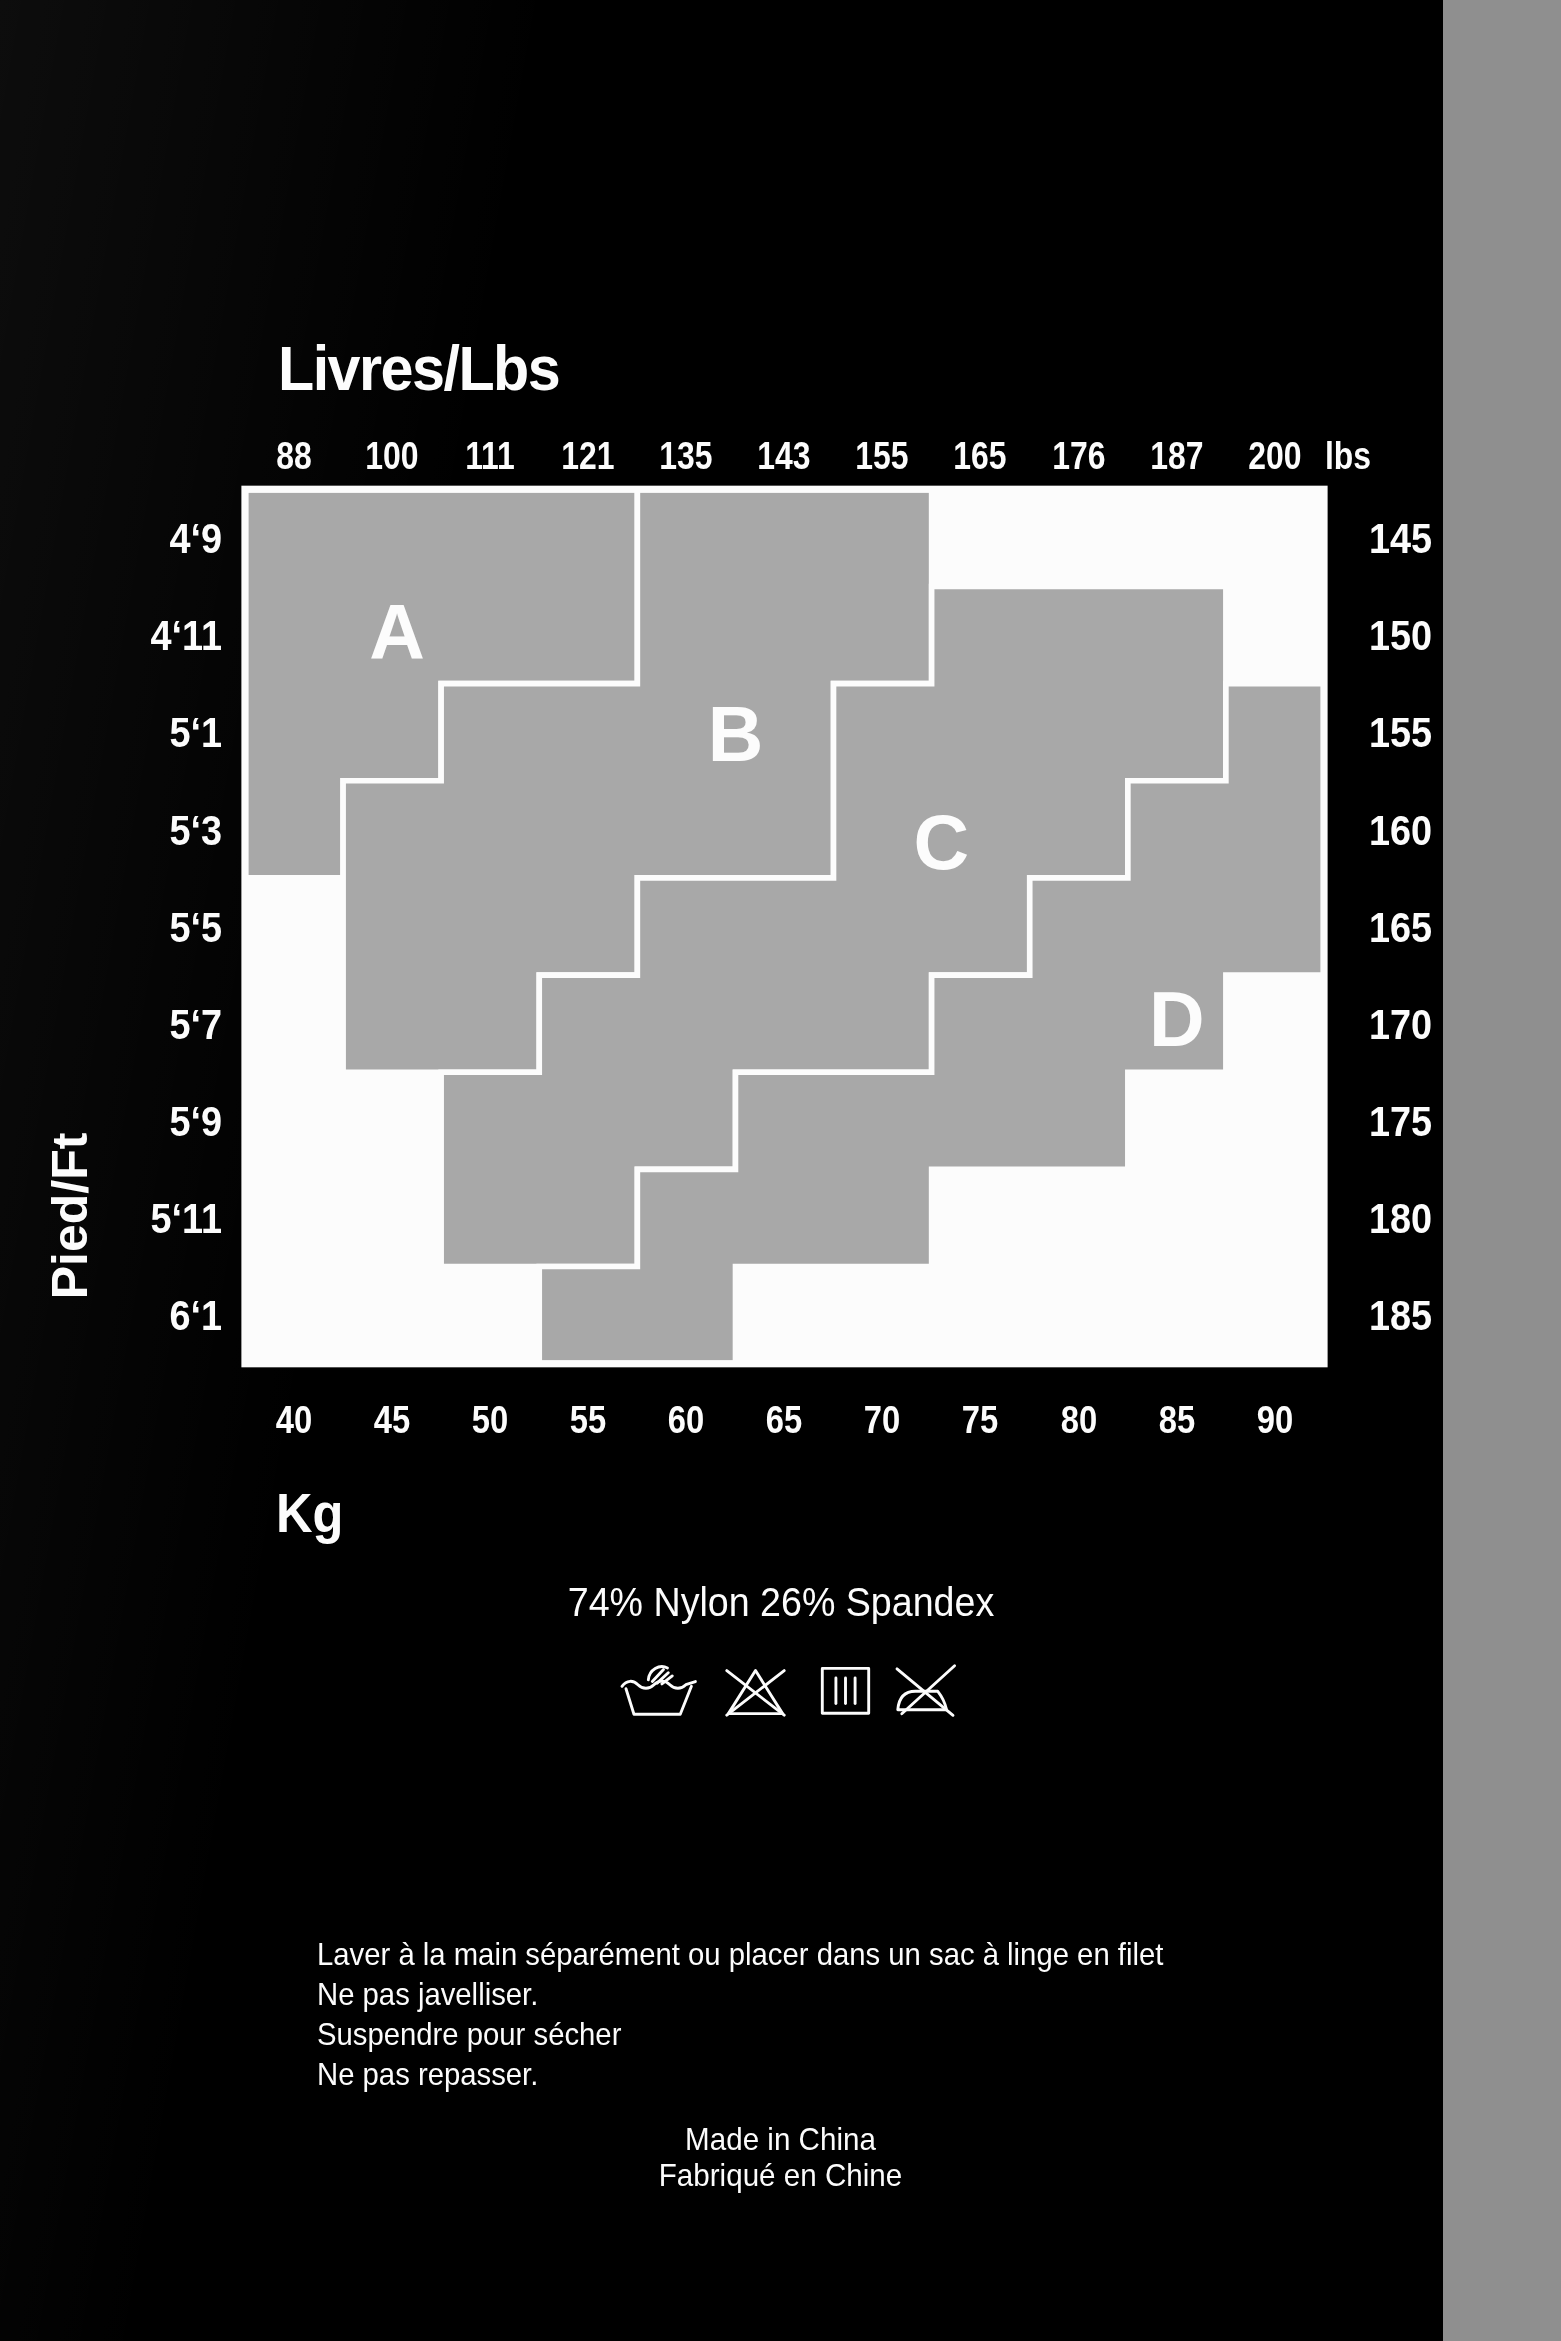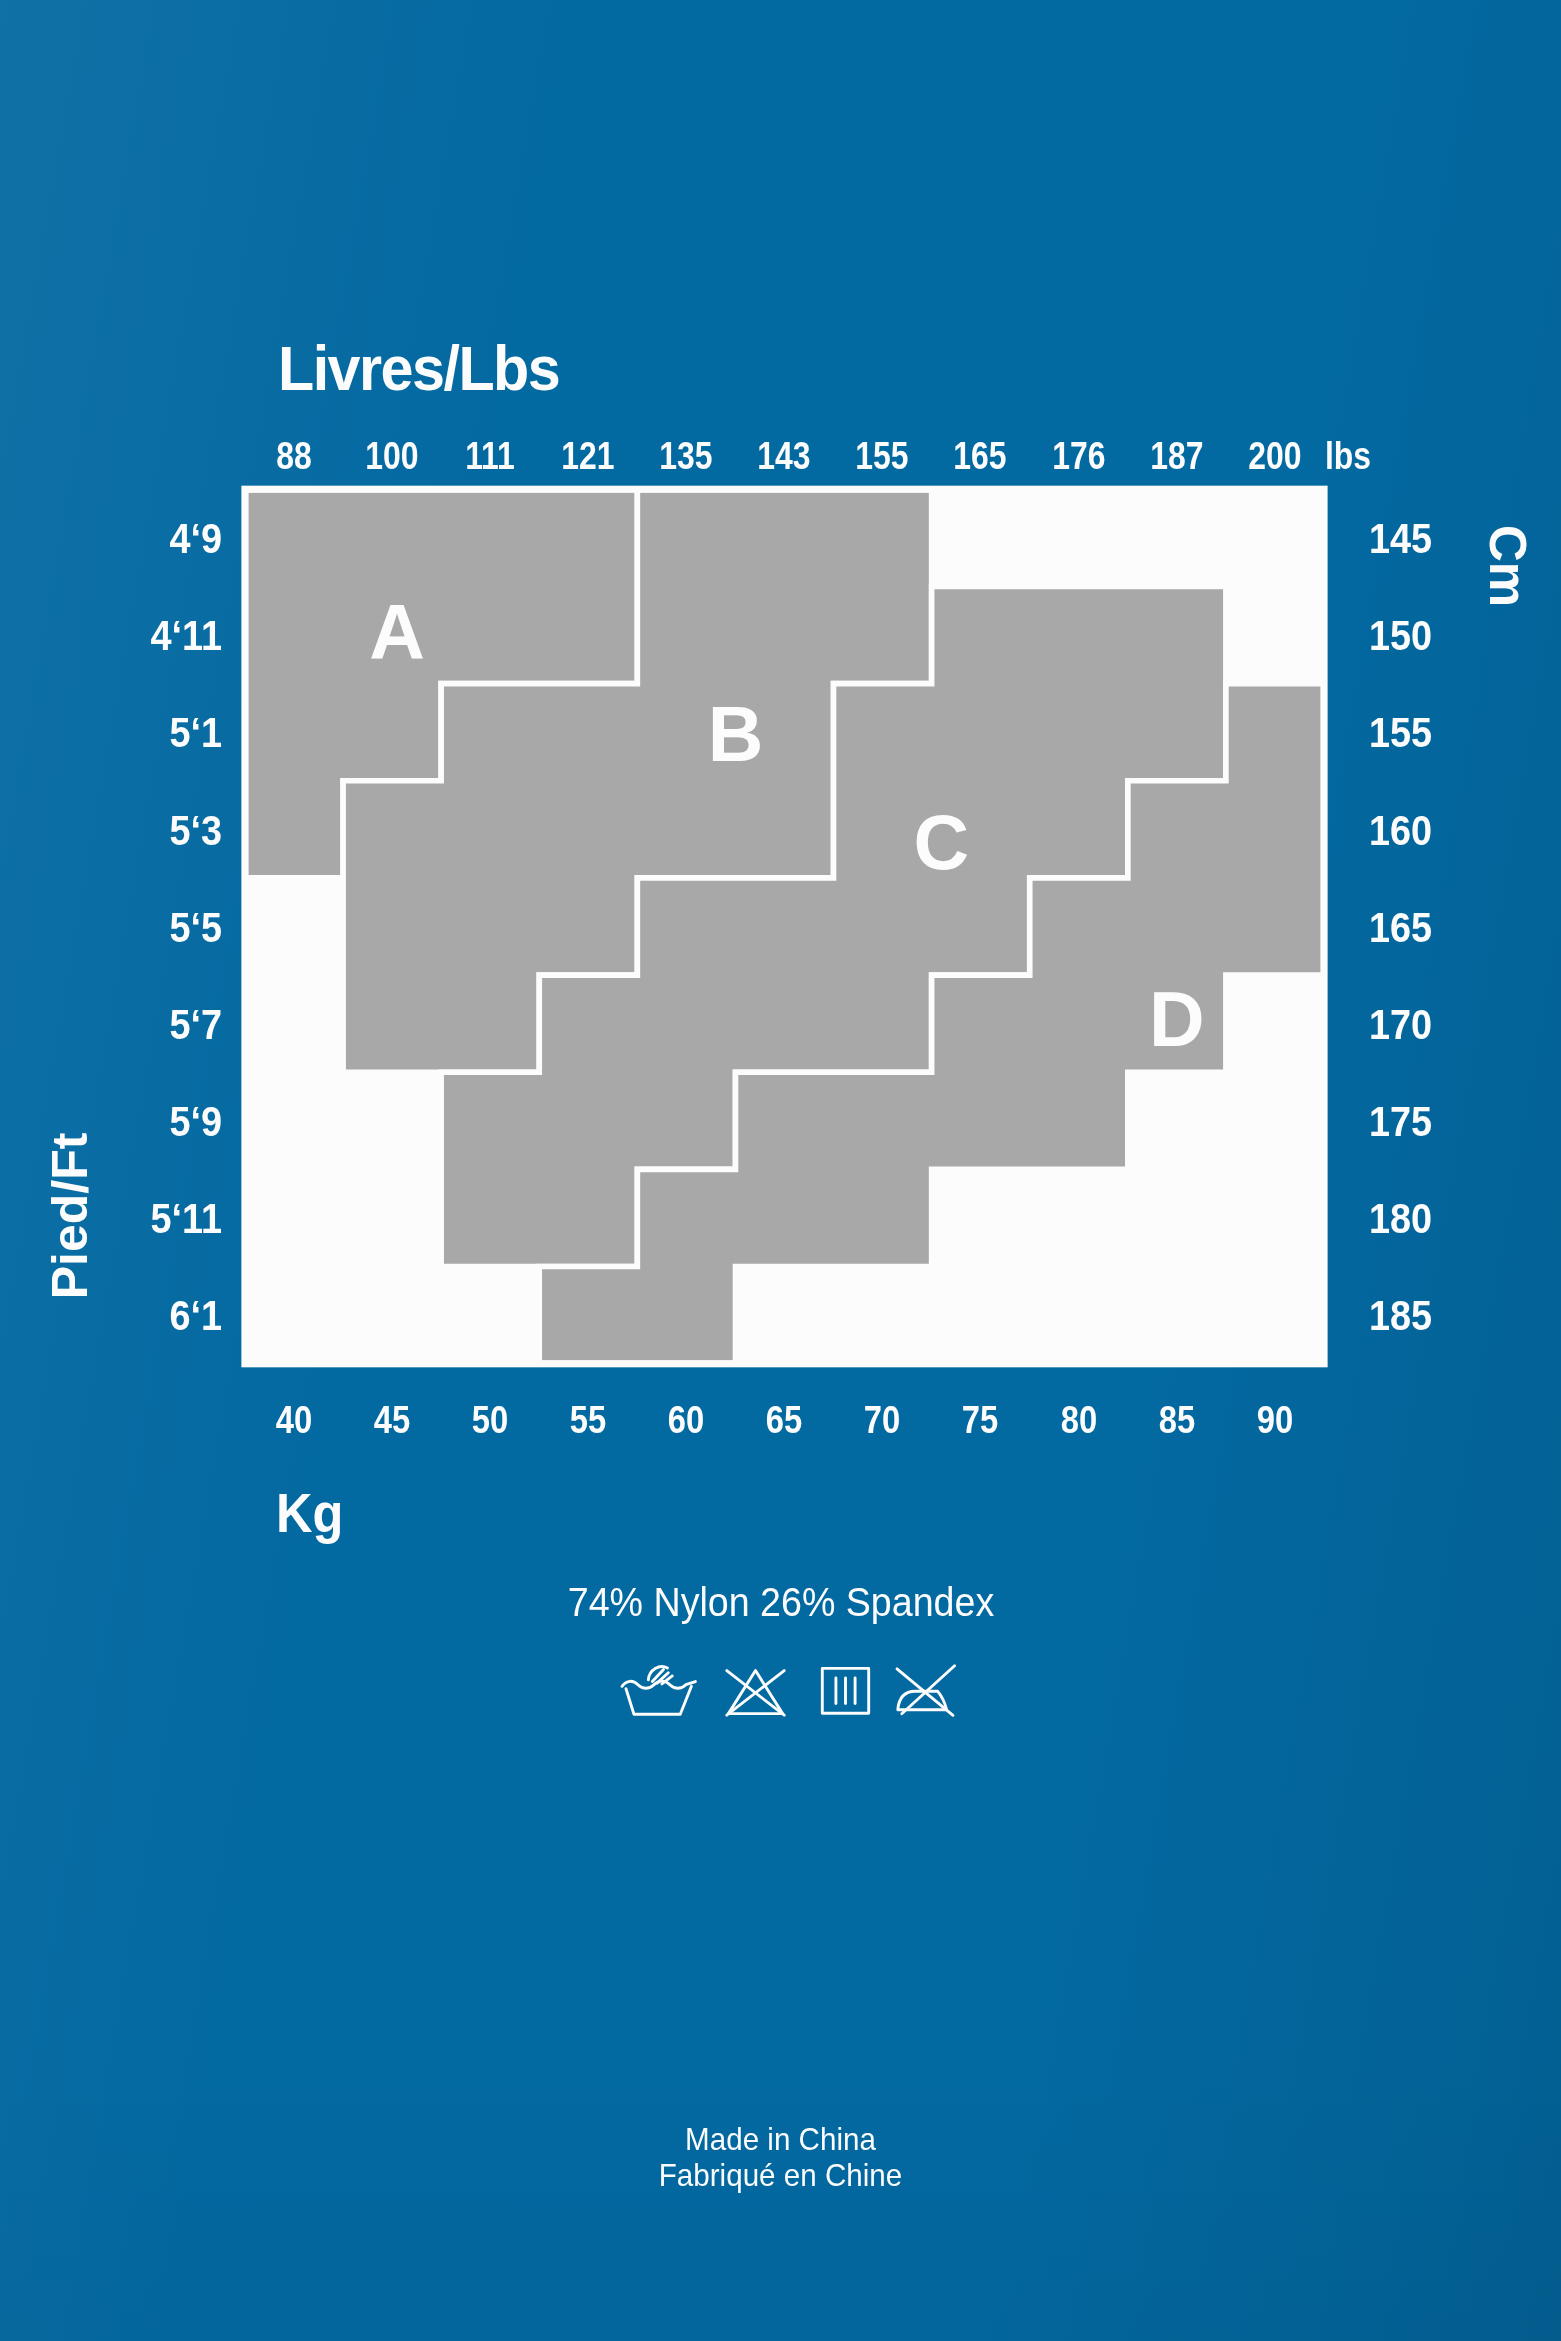--- a/index.html
+++ b/index.html
@@ -1,18 +1,18 @@
 <!DOCTYPE html>
 <html style="font-size:13px"><head>
 <meta charset="utf-8">
 <style>
   html,body{margin:0;padding:0;background:#8f8f8f;}
   #screen{
-    position:relative;width:1561px;height:2342px;overflow:hidden;
-    background:#0369a1;
+    position:relative;width:1443px;height:2342px;overflow:hidden;
+    background:#000000;
     font-family:"Liberation Sans", sans-serif;
     color:#fcfcfc;
   }
   .vignette{
     position:absolute;inset:0;pointer-events:none;
     background:
       linear-gradient(100deg, rgba(255,255,255,0.05) 0%, rgba(255,255,255,0.0) 30%, rgba(0,0,0,0.0) 70%, rgba(0,0,0,0.07) 93%, rgba(0,0,0,0.10) 100%),
       linear-gradient(0deg, rgba(0,0,0,0.03) 0%, rgba(0,0,0,0.0) 12%);
   }
   .abs{position:absolute;line-height:1;white-space:nowrap;}
@@ -154,19 +154,25 @@
       <path d="M51,20 L51,52"></path>
     </svg>
     <svg style="left:889px;top:1659px;" width="72" height="63" viewBox="0 0 90 78">
       <path d="M11,63 Q13,40 33,40 L61,40 Q69,50 72,63 Z"></path>
       <path d="M10,12 L80,70"></path>
       <path d="M82,8 L16,68"></path>
     </svg>
   </div>
 
 
+  <div class="care-block" id="care-fr">
+    <div class="line" style="line-height:40px">Laver à la main séparément ou placer dans un sac à linge en filet</div>
+    <div class="line" style="line-height:40px">Ne pas javelliser.</div>
+    <div class="line" style="line-height:40px">Suspendre pour sécher</div>
+    <div class="line" style="line-height:40px">Ne pas repasser.</div>
+  </div>
 
   <div class="abs" id="origin">
     <div class="line">Made in China</div>
     <div class="line">Fabriqué en Chine</div>
   </div>
 </div>
 
 
 </body></html>

